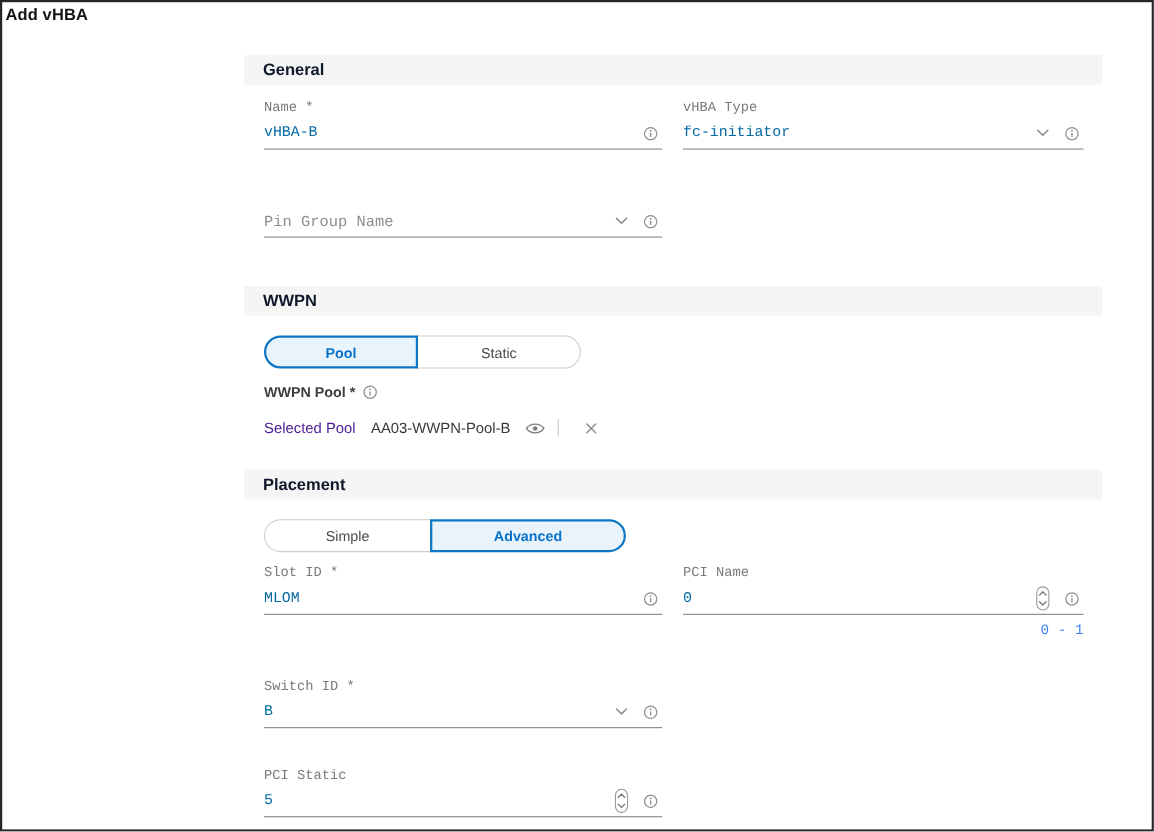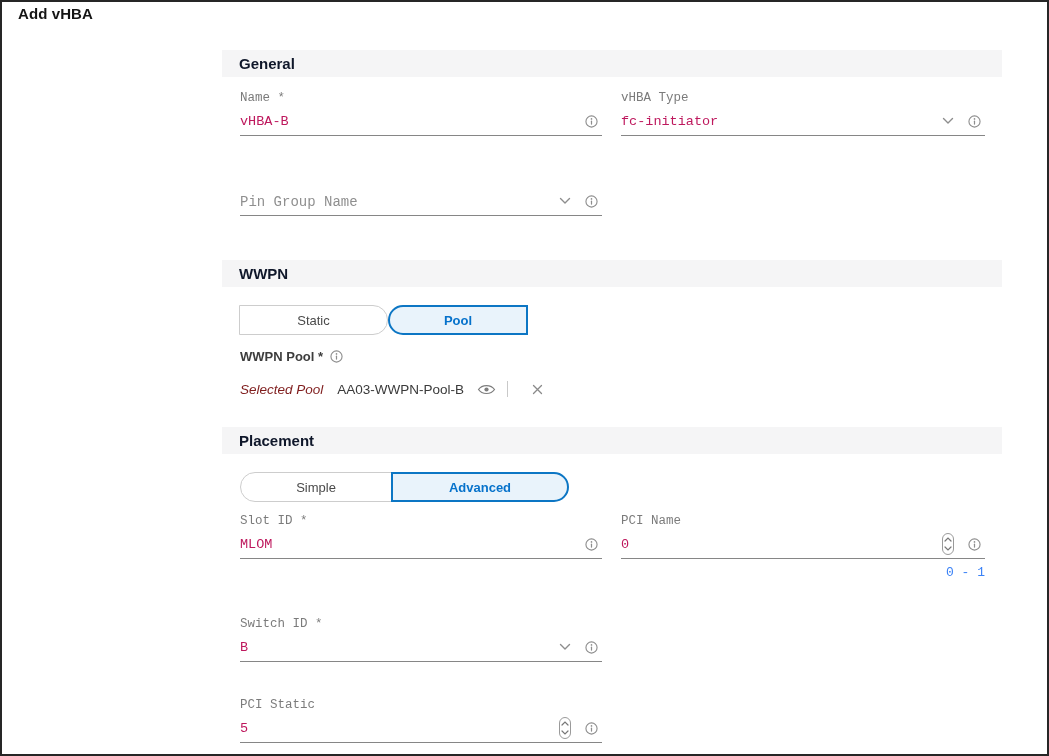--- a/index.html
+++ b/index.html
@@ -7,21 +7,21 @@
   body { font-family: "Liberation Sans", sans-serif; }
   .window {
     position: relative;
     width: 1049px; height: 756px;
     background: #ffffff;
     border: 2px solid #262626;
     overflow: hidden;
     margin: 0 auto;
   }
   .page-title {
-    position: absolute; top: 3px; left: 16px;
+    position: absolute; top: 3px; left: 3px;
     font-size: 15px; font-weight: 700; color: #141414;
     letter-spacing: .1px;
   }
   .content { position: absolute; left: 220px; top: 48px; width: 780px; }
 
   .section-bar {
     height: 27px; background: #f5f5f6;
     display: flex; align-items: center;
     padding-left: 17px;
     font-size: 15px; font-weight: 700; color: #0f172a;
@@ -41,21 +41,21 @@
 
   .flabel { font-size: 12.5px; color: #7b7b7b; height: 15px; line-height: 15px; }
   .control {
     display: flex; align-items: center;
     border-bottom: 1px solid #868686;
     height: 26px; margin-top: 4px;
   }
   .control input {
     border: 0; outline: 0; padding: 0 0 2px 0; margin: 0;
     flex: 1 1 auto; min-width: 0;
-    font-size: 13.5px; color: #be185d; background: transparent;
+    font-size: 13.5px; color: #0369a1; background: transparent;
     font-family: inherit;
   }
   .control input::placeholder { color: #8f8f8f; font-size: 14px; opacity: 1; }
   .control.no-label input { font-size: 14px; }
   .icons { display: flex; align-items: center; gap: 14px; margin: 0 4px 3px 8px; flex: 0 0 auto; }
   .icon-btn { display: inline-flex; align-items: center; justify-content: center; cursor: pointer; }
   .icon-btn svg { display: block; }
 
   .stepper {
     width: 12px; height: 22px;
@@ -82,21 +82,21 @@
   .w-simple { width: 152px; } .w-advanced { width: 178px; }
 
   .pool-label {
     margin: 14px 0 0 18px; display: flex; align-items: center; gap: 7px;
     font-size: 13px; font-weight: 600; color: #3d3d3d;
   }
   .selpool {
     margin: 16px 0 0 18px; display: flex; align-items: center;
     font-size: 13.5px; height: 18px;
   }
-  .selpool .sp-label { color: #7f1d1d; font-style: italic; }
+  .selpool .sp-label { color: #4c1d95; }
   .selpool .sp-value { color: #3a3a3a; margin-left: 14px; }
   .selpool .icon-btn { margin-left: 13px; }
   .vdivider { width: 1px; height: 16px; background: #c9c9c9; margin: 0 11px; }
 </style>
 </head>
 <body>
 
 <div class="window">
   <div class="page-title">Add vHBA</div>
 
@@ -165,22 +165,22 @@
           </span>
         </div>
       </div>
     </div>
 
     <div class="section-bar bar-wwpn">
       <span>WWPN</span>
     </div>
 
     <div class="seg">
+      <div class="seg-btn first sel w-pool">Pool</div>
       <div class="seg-btn last w-static">Static</div>
-      <div class="seg-btn first sel w-pool">Pool</div>
     </div>
 
     <div class="pool-label">
       <span>WWPN Pool *</span>
       <span class="icon-btn tpl">
   <svg width="13" height="13" viewBox="0 0 14 14">
     <circle cx="7" cy="7" r="6" fill="none" stroke="#8d8d8d" stroke-width="1.2"></circle>
     <circle cx="7" cy="4.2" r="0.9" fill="#8d8d8d"></circle>
     <rect x="6.35" y="6" width="1.3" height="4.4" rx="0.6" fill="#8d8d8d"></rect>
   </svg>

